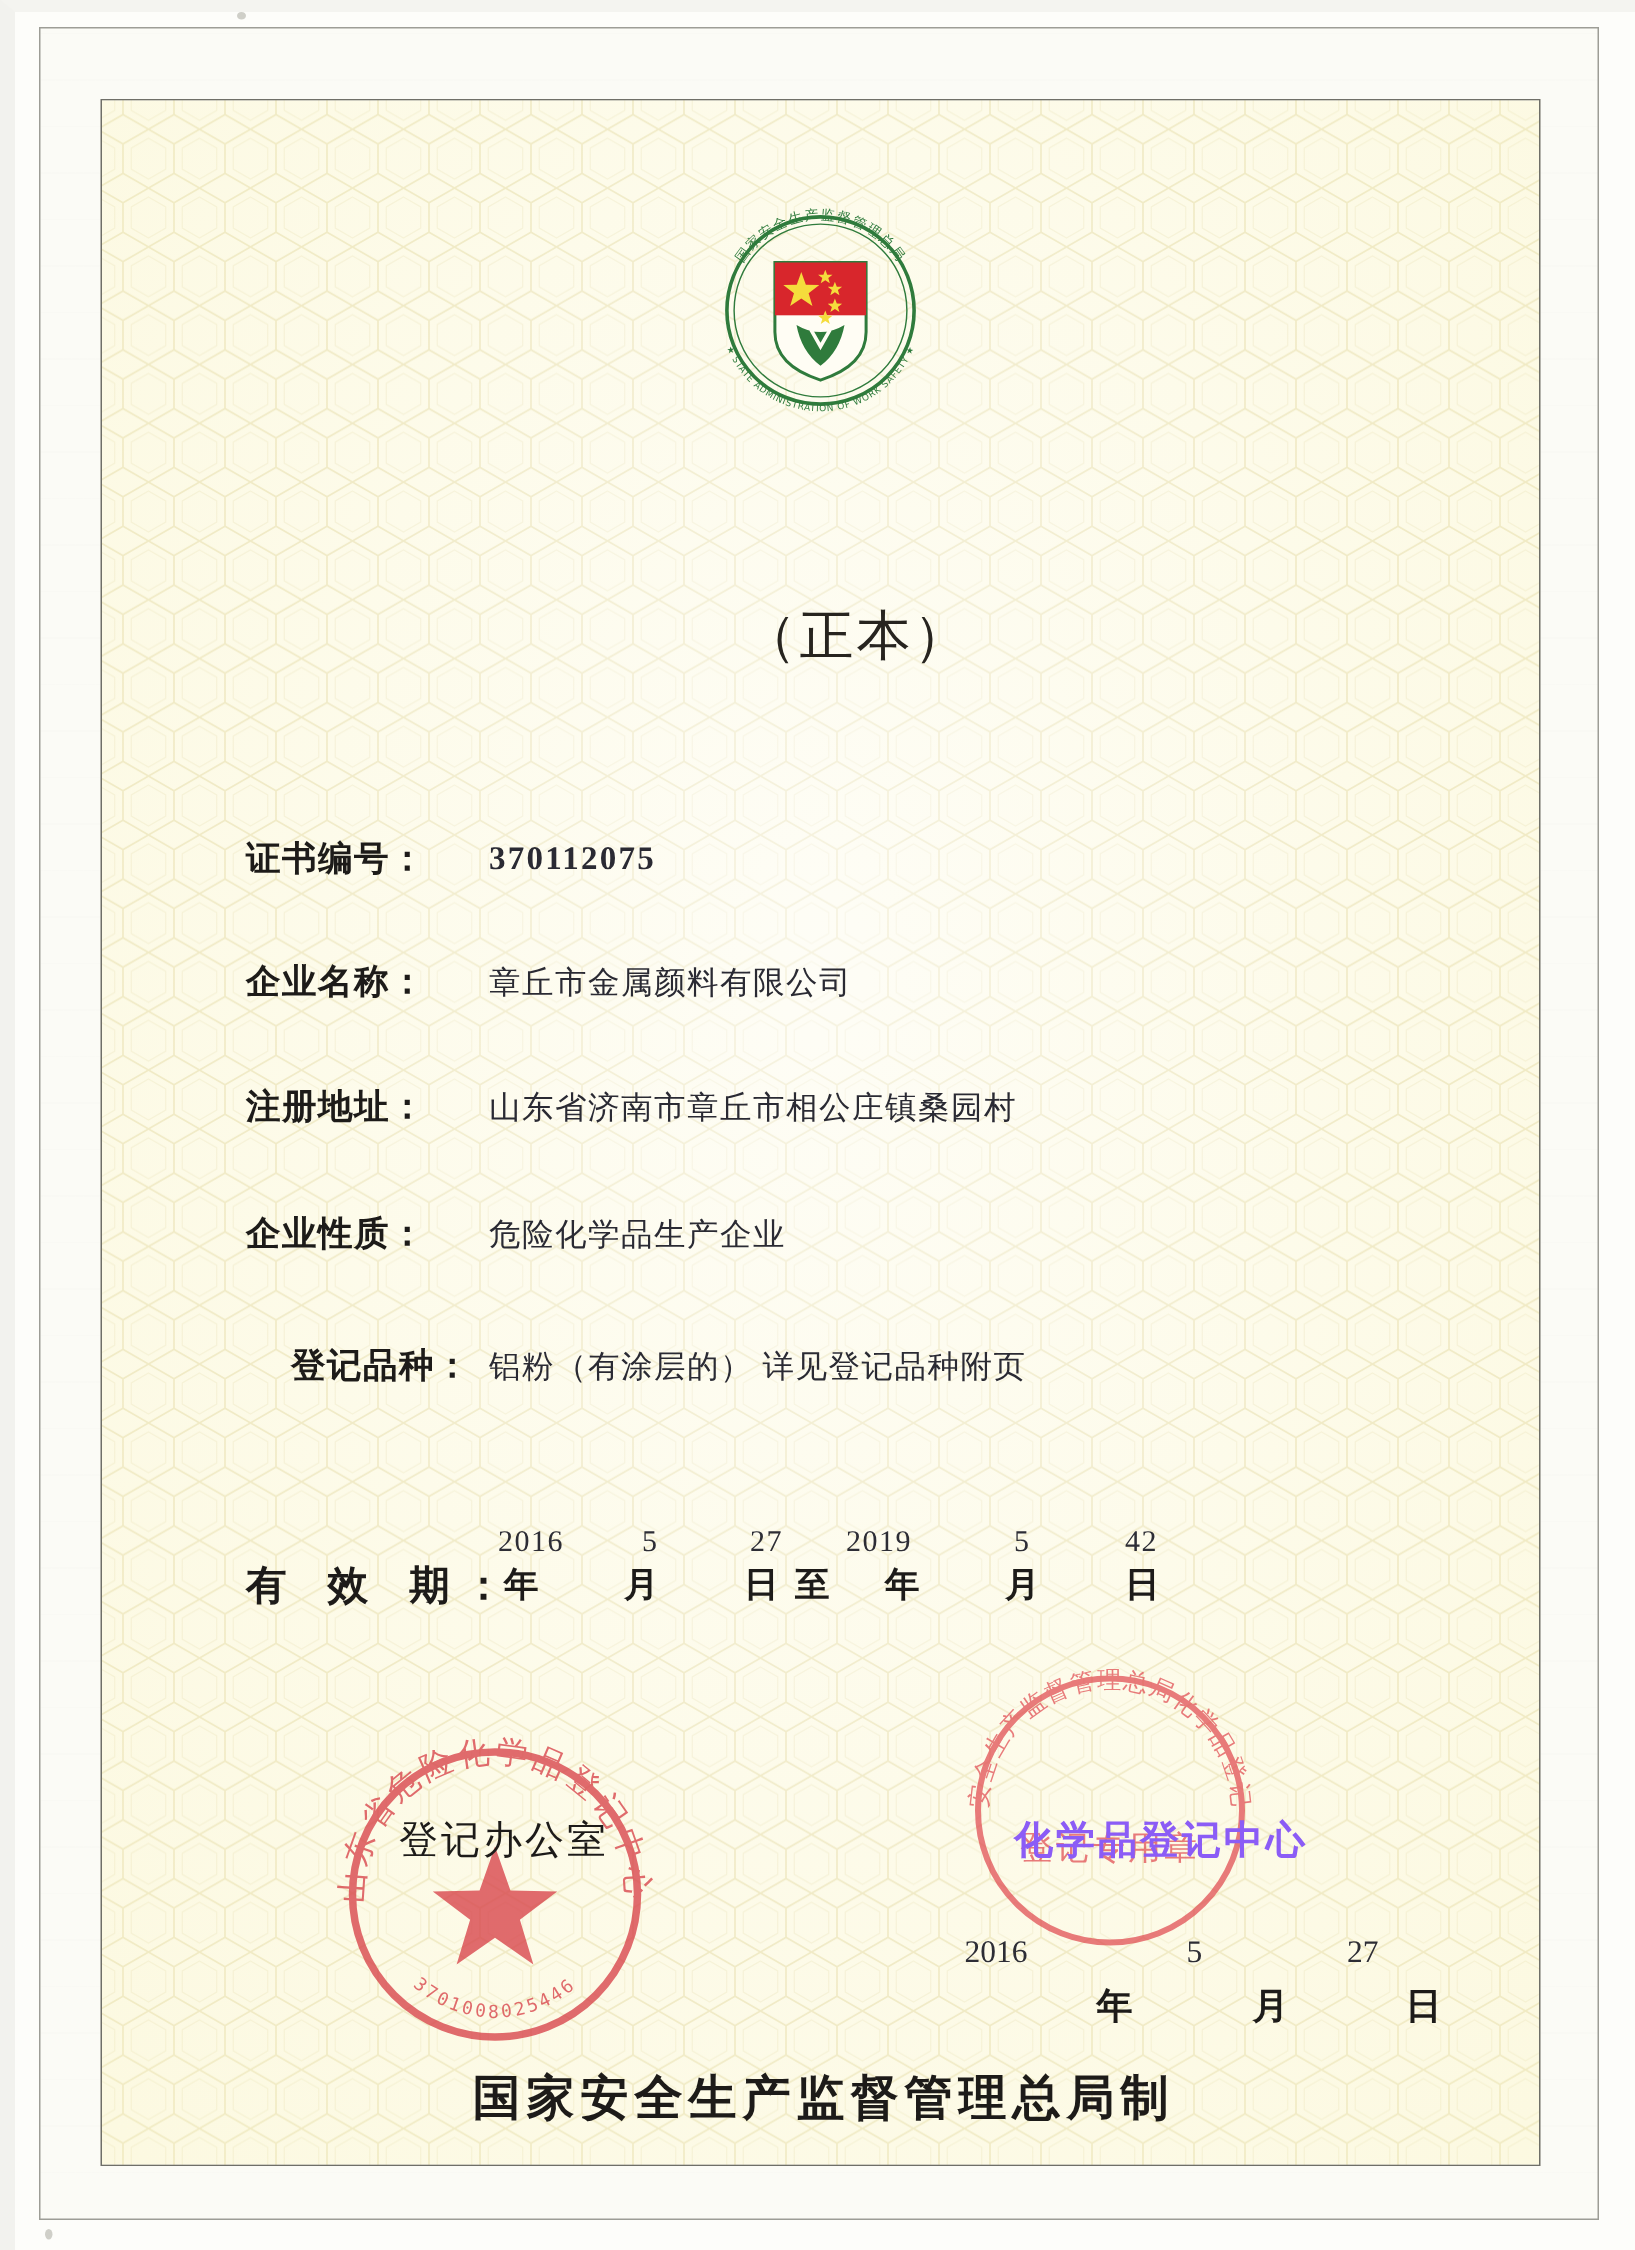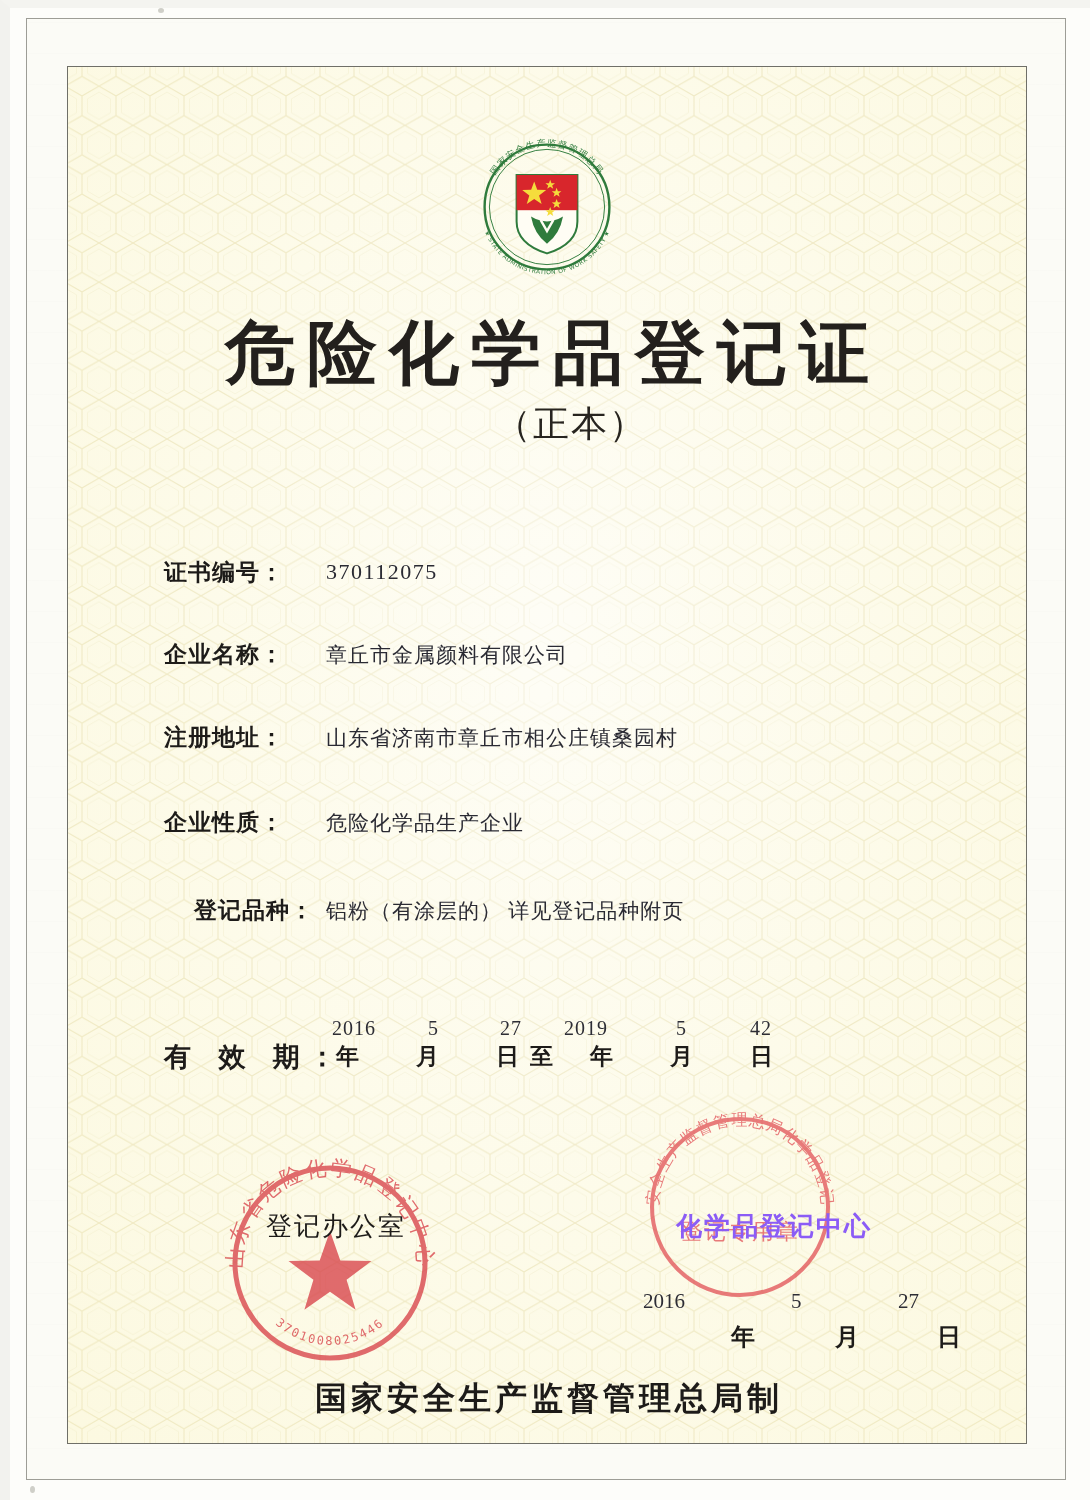--- a/index.html
+++ b/index.html
@@ -128,20 +128,21 @@
     font-family: "Liberation Serif", "DejaVu Serif", serif;
     font-size: 21px;
     color: #2a2a33;
     letter-spacing: 1px;
     white-space: nowrap;
   }
   .field .value.num {
     font-family: "Liberation Serif", "DejaVu Serif", serif;
     font-size: 22px;
     letter-spacing: 1.5px;
+    font-weight: bold;
   }
 
   
   .validity {
     position: absolute;
     left: 96px;
     top: 950px;
     width: 820px;
     height: 60px;
   }
@@ -313,21 +314,20 @@
           <path d="M92 116 L100 130 L108 116" fill="none" stroke="#fffdf4" stroke-width="3"></path>
 
           <text font-family="DejaVu Sans, sans-serif" font-size="11.5" fill="#2f7b3c" letter-spacing="1.5">
             <textPath href="#ringTop" startOffset="50%" text-anchor="middle">国家安全生产监督管理总局</textPath>
           </text>
           <text font-family="DejaVu Sans, sans-serif" font-size="7.5" fill="#2f7b3c" letter-spacing="0.6">
             <textPath href="#ringBot" startOffset="50%" text-anchor="middle">★ STATE ADMINISTRATION OF WORK SAFETY ★</textPath>
           </text>
         </svg>
 
-        <div class="main-title">危险化学品登记证</div>
         <div class="sub-title">（正本）</div>
 
         <div class="field" style="top:490px;">
           <span class="label">证书编号：</span>
           <span class="value num">370112075</span>
         </div>
 
         <div class="field" style="top:572px;">
           <span class="label">企业名称：</span>
           <span class="value">章丘市金属颜料有限公司</span>

